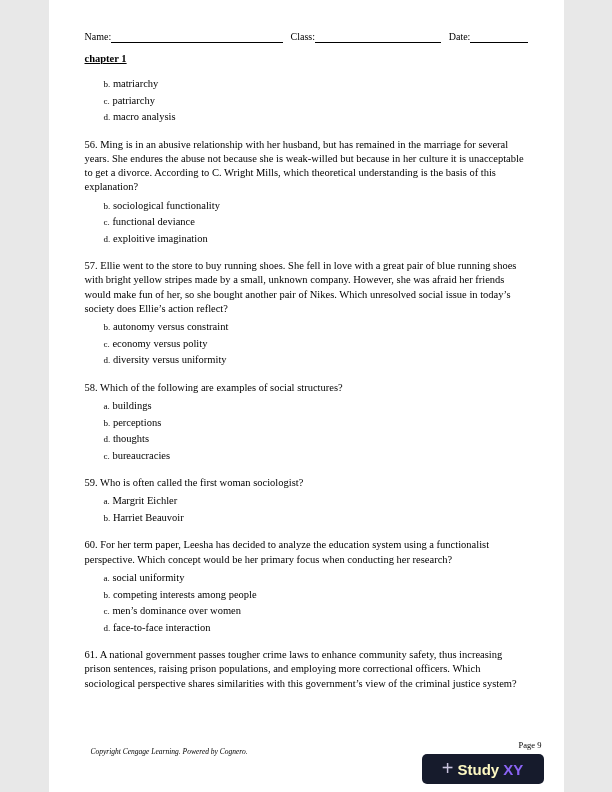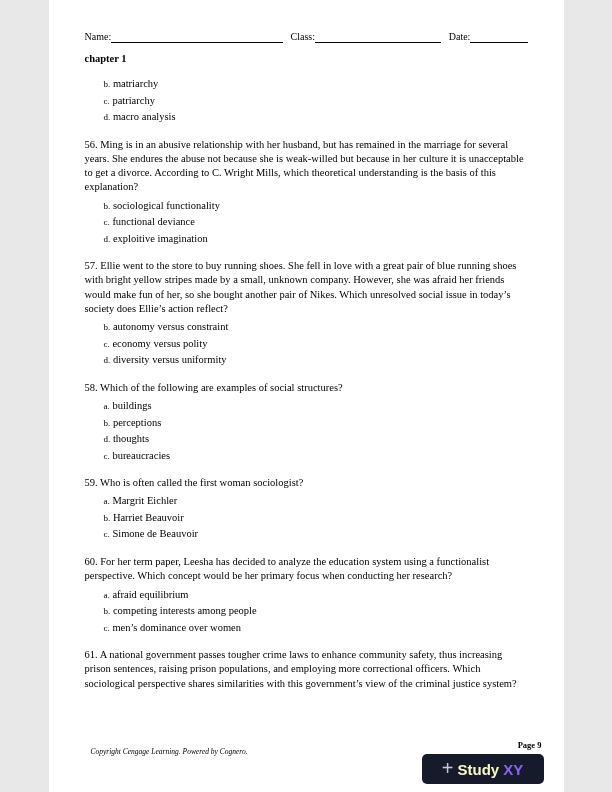--- a/index.html
+++ b/index.html
@@ -20,41 +20,40 @@
     font-size:10px;
     margin-bottom:10px;
   }
   .hdr .lbl { white-space:nowrap; padding-bottom:1px; }
   .hdr .blank { border-bottom:1px solid #000; height:12px; }
   .blank.name  { flex:3;   margin-right:8px; }
   .blank.class { flex:2.2; margin-right:8px; }
   .blank.date  { flex:1; }
 
   .chapter {
-    font-size:10.5px; font-weight:bold; 
+    font-size:10.5px; font-weight:bold; text-decoration:underline;
     margin:2px 0 12px 0;
   }
 
   .question { margin-bottom:12px; }
   .qtext { margin:0 0 3px 0; font-size:10.5px; line-height:14.3px; }
   .qnum { }
   .opts { }
   .opt { padding-left:19px; font-size:10.5px; line-height:16.5px; }
   .letter { font-size:9px; }
   .lead-opts { margin-bottom:12px; }
 
   
   .footer-copy {
     position:absolute; left:42px; bottom:36px;
     font-size:7.5px; font-style:italic;
   }
   .footer-page {
     position:absolute; right:22px; bottom:42px;
     font-size:8.5px;
-    font-weight:bold;
   }
   .logo {
     position:absolute; right:20px; bottom:8px;
     width:122px; height:30px;
     background:#161b2c;
     border-radius:5px;
     display:flex; align-items:center; justify-content:center;
     gap:4px;
     cursor:pointer;
   }
@@ -120,30 +119,30 @@
       <div class="opt"><span class="letter">d.</span> <span>thoughts</span></div>
       <div class="opt"><span class="letter">c.</span> <span>bureaucracies</span></div>
     </div>
   </div>
 
   <div class="question">
     <p class="qtext"><span class="qnum">59.</span> <span>Who is often called the first woman sociologist?</span></p>
     <div class="opts">
       <div class="opt"><span class="letter">a.</span> <span>Margrit Eichler</span></div>
       <div class="opt"><span class="letter">b.</span> <span>Harriet Beauvoir</span></div>
-      <div class="opt"><span class="letter">c.</span> <span>Simone de Beauvoir</span></div>
     </div>
   </div>
 
   <div class="question">
     <p class="qtext"><span class="qnum">60.</span> <span>For her term paper, Leesha has decided to analyze the education system using a functionalist perspective.  Which concept would be her primary focus when conducting her research?</span></p>
     <div class="opts">
-      <div class="opt"><span class="letter">a.</span> <span>afraid equilibrium</span></div>
+      <div class="opt"><span class="letter">a.</span> <span>social uniformity</span></div>
       <div class="opt"><span class="letter">b.</span> <span>competing interests among people</span></div>
       <div class="opt"><span class="letter">c.</span> <span>men’s dominance over women</span></div>
+      <div class="opt"><span class="letter">d.</span> <span>face-to-face interaction</span></div>
     </div>
   </div>
 
   <div class="question">
     <p class="qtext"><span class="qnum">61.</span> <span>A national government passes tougher crime laws to enhance community safety, thus increasing prison sentences, raising prison populations, and employing more correctional officers. Which sociological perspective shares similarities with this government’s view of the criminal justice system?</span></p>
   </div>
 
   <div class="footer-copy">Copyright Cengage Learning. Powered by Cognero.</div>
   <div class="footer-page">Page 9</div>
 

